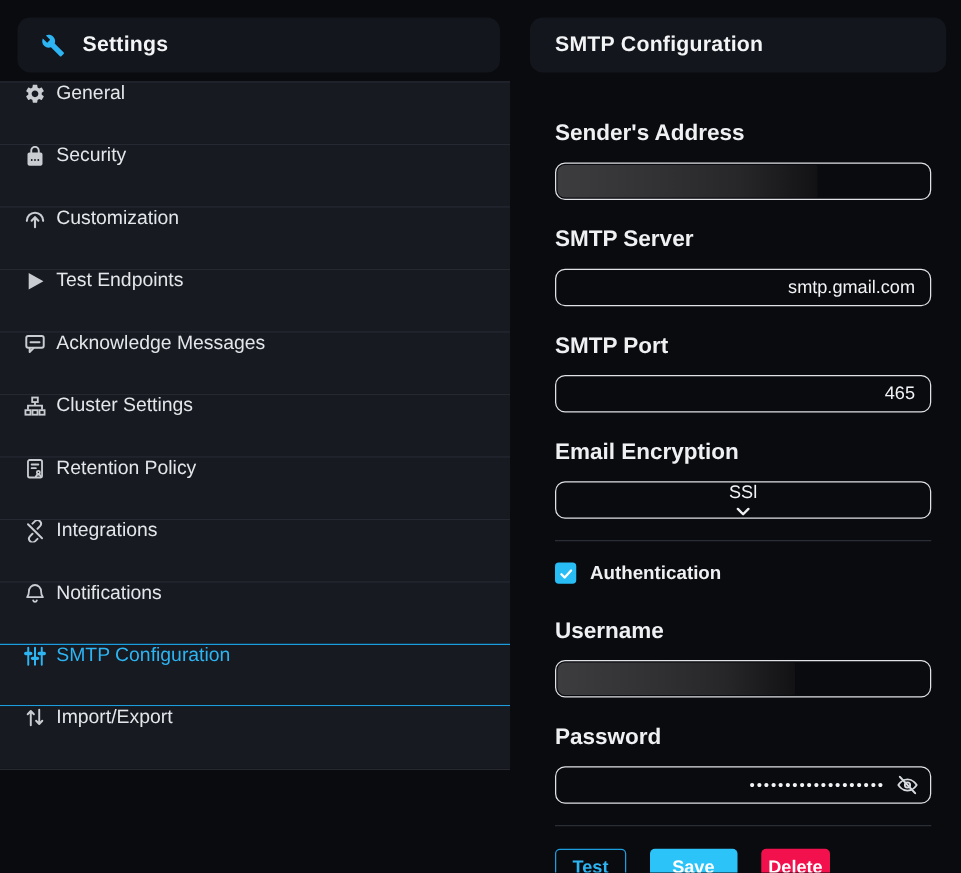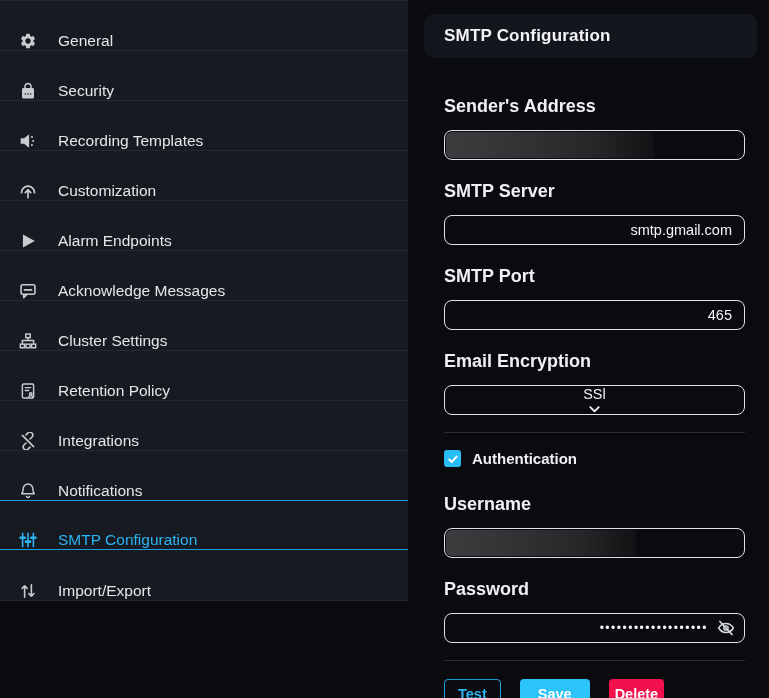--- a/index.html
+++ b/index.html
@@ -19,21 +19,21 @@
     width:386px; height:44px;
     background:#14161d; border-radius:10px;
     display:flex; align-items:center; gap:14px;
     padding-left:19px;
   }
   .sidebar-header-card .hicon { width:19px; height:19px; color:var(--accent,#2cb4f3); display:flex; }
   .sidebar-title { font-weight:bold; font-size:17px; color:#f3f4f6; letter-spacing:.2px; }
 
   .nav { border-bottom:1px solid #262932; }
   .nav-item {
-    height:50px; display:flex; align-items:flex-end; gap:21px;
+    height:50px; display:flex; align-items:flex-start; gap:8px;
     padding-left:19px; background:#171a21;
     border-top:1px solid #262932;
     font-size:15.5px; color:#e4e7ea; cursor:pointer;
   }
   .nav-item .icon { width:18px; height:18px; color:#c9cdd2; display:flex; flex:none; }
   .nav-item .icon svg { width:100%; height:100%; }
   .nav-item.active {
     color:var(--accent,#2cb4f3);
     border-top:1px solid var(--accent-border,#1c9ede);
     border-bottom:1px solid var(--accent-border,#1c9ede);
@@ -101,20 +101,28 @@
   .btn-test { background:transparent; border:1px solid var(--accent-border,#1c9ede); color:var(--accent,#2cb4f3); padding:0 13px; }
   .btn-save { background:var(--save,#2cc3f9); padding:12px 18px; }
   .btn-delete { background:var(--delete,#f2104d); padding:0 6px; }
 </style>
 </head>
 <body>
 
 <div class="layout">
 
   <aside class="sidebar">
+    <div class="sidebar-header-card">
+      <span class="hicon">
+        <svg viewBox="0 0 24 24" fill="currentColor">
+            <path d="M22.7 19l-9.1-9.1c.9-2.3.4-5-1.5-6.9-2-2-5-2.4-7.4-1.3L9 6 6 9 1.6 4.7C.4 7.1.9 10.1 2.9 12.1c1.9 1.9 4.6 2.4 6.9 1.5l9.1 9.1c.4.4 1 .4 1.4 0l2.3-2.3c.5-.4.5-1.1.1-1.4z"></path>
+          </svg>
+      </span>
+      <span class="sidebar-title">Settings</span>
+    </div>
     <nav class="nav">
         <div class="nav-item">
           <span class="icon">
             <svg viewBox="0 0 24 24" fill="currentColor">
               <path d="M19.14 12.94c.04-.3.06-.61.06-.94 0-.32-.02-.64-.07-.94l2.03-1.58c.18-.14.23-.41.12-.61l-1.92-3.32c-.12-.22-.37-.29-.59-.22l-2.39.96c-.5-.38-1.03-.7-1.62-.94l-.36-2.54c-.04-.24-.24-.41-.48-.41h-3.84c-.24 0-.43.17-.47.41l-.36 2.54c-.59.24-1.13.57-1.62.94l-2.39-.96c-.22-.08-.47 0-.59.22L2.74 8.87c-.12.21-.08.47.12.61l2.03 1.58c-.05.3-.09.63-.09.94s.02.64.07.94l-2.03 1.58c-.18.14-.23.41-.12.61l1.92 3.32c.12.22.37.29.59.22l2.39-.96c.5.38 1.03.7 1.62.94l.36 2.54c.05.24.24.41.48.41h3.84c.24 0 .44-.17.47-.41l.36-2.54c.59-.24 1.13-.56 1.62-.94l2.39.96c.22.08.47 0 .59-.22l1.92-3.32c.12-.22.07-.47-.12-.61l-2.01-1.58zM12 15.6c-1.98 0-3.6-1.62-3.6-3.6s1.62-3.6 3.6-3.6 3.6 1.62 3.6 3.6-1.62 3.6-3.6 3.6z"></path>
             </svg>
           </span>
           <span>General</span>
         </div>
         <div class="nav-item">
@@ -123,46 +131,35 @@
               <path d="M18 8h-1V6c0-2.76-2.24-5-5-5S7 3.24 7 6v2H6c-1.1 0-2 .9-2 2v10c0 1.1.9 2 2 2h12c1.1 0 2-.9 2-2V10c0-1.1-.9-2-2-2zM9 6c0-1.66 1.34-3 3-3s3 1.34 3 3v2H9V6z"></path>
               <circle cx="8.5" cy="16" r="1" fill="#171a21"></circle>
               <circle cx="12" cy="16" r="1" fill="#171a21"></circle>
               <circle cx="15.5" cy="16" r="1" fill="#171a21"></circle>
             </svg>
           </span>
           <span>Security</span>
         </div>
         <div class="nav-item">
           <span class="icon">
-            <svg viewBox="0 0 16 16" fill="currentColor">
-              <path d="M1.5 5.5v5h3l4.5 3.5v-12L4.5 5.5h-3z"></path>
-              <circle cx="11.5" cy="4.5" r=".9"></circle>
-              <circle cx="12.6" cy="8" r=".9"></circle>
-              <circle cx="11.5" cy="11.5" r=".9"></circle>
-            </svg>
-          </span>
-          <span>Recording Templates</span>
-        </div>
-        <div class="nav-item">
-          <span class="icon">
             <svg viewBox="0 0 16 16" fill="none" stroke="currentColor" stroke-width="1.5" stroke-linecap="round" stroke-linejoin="round">
               <path d="M2.2 9.5a5.8 5.8 0 0 1 11.6 0"></path>
               <path d="M8 14V7.2"></path>
               <path d="M5.6 9.4L8 7l2.4 2.4"></path>
             </svg>
           </span>
           <span>Customization</span>
         </div>
         <div class="nav-item">
           <span class="icon">
             <svg viewBox="0 0 16 16" fill="currentColor">
               <path d="M3.5 2.2L14 8 3.5 13.8z"></path>
             </svg>
           </span>
-          <span>Alarm Endpoints</span>
+          <span>Test Endpoints</span>
         </div>
         <div class="nav-item">
           <span class="icon">
             <svg viewBox="0 0 16 16" fill="none" stroke="currentColor" stroke-width="1.4" stroke-linejoin="round">
               <rect x="1.8" y="2.5" width="12.4" height="8.4" rx="1.4"></rect>
               <path d="M4.8 7h6.4" stroke-linecap="round"></path>
               <path d="M4.2 10.9v3l3-3"></path>
             </svg>
           </span>
           <span>Acknowledge Messages</span>

